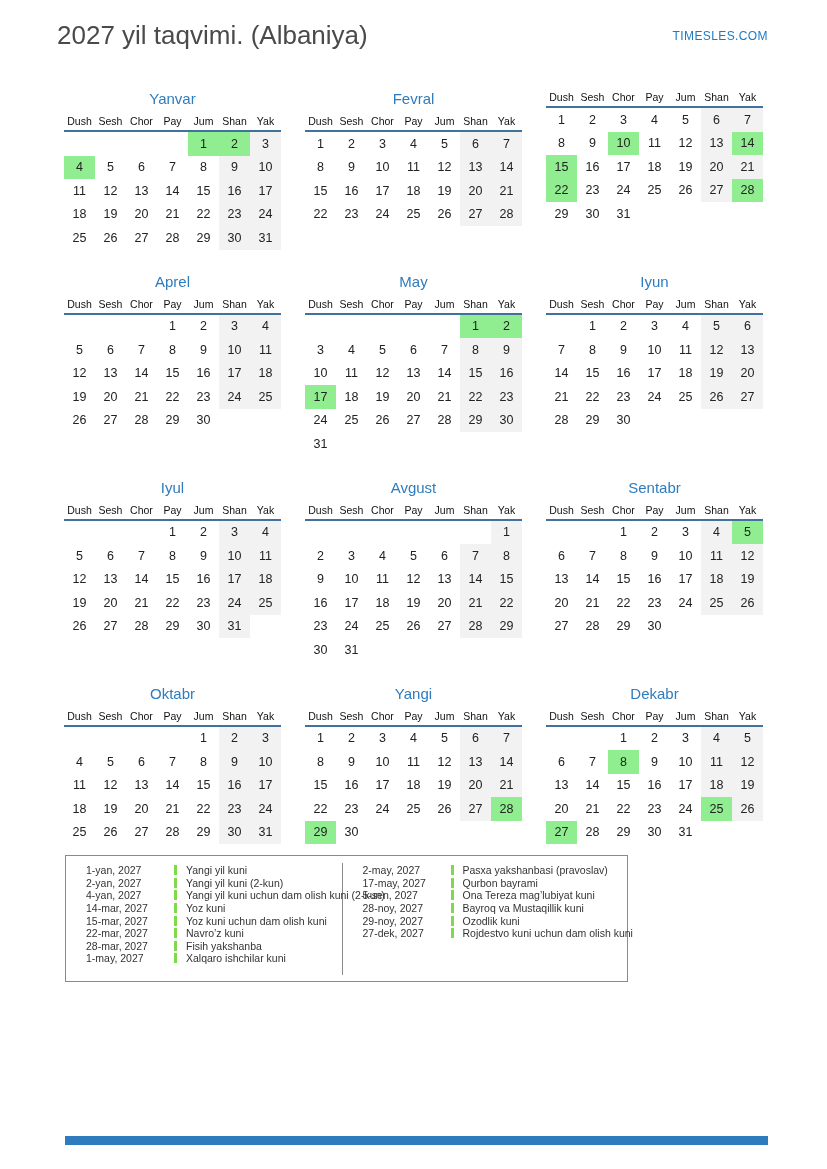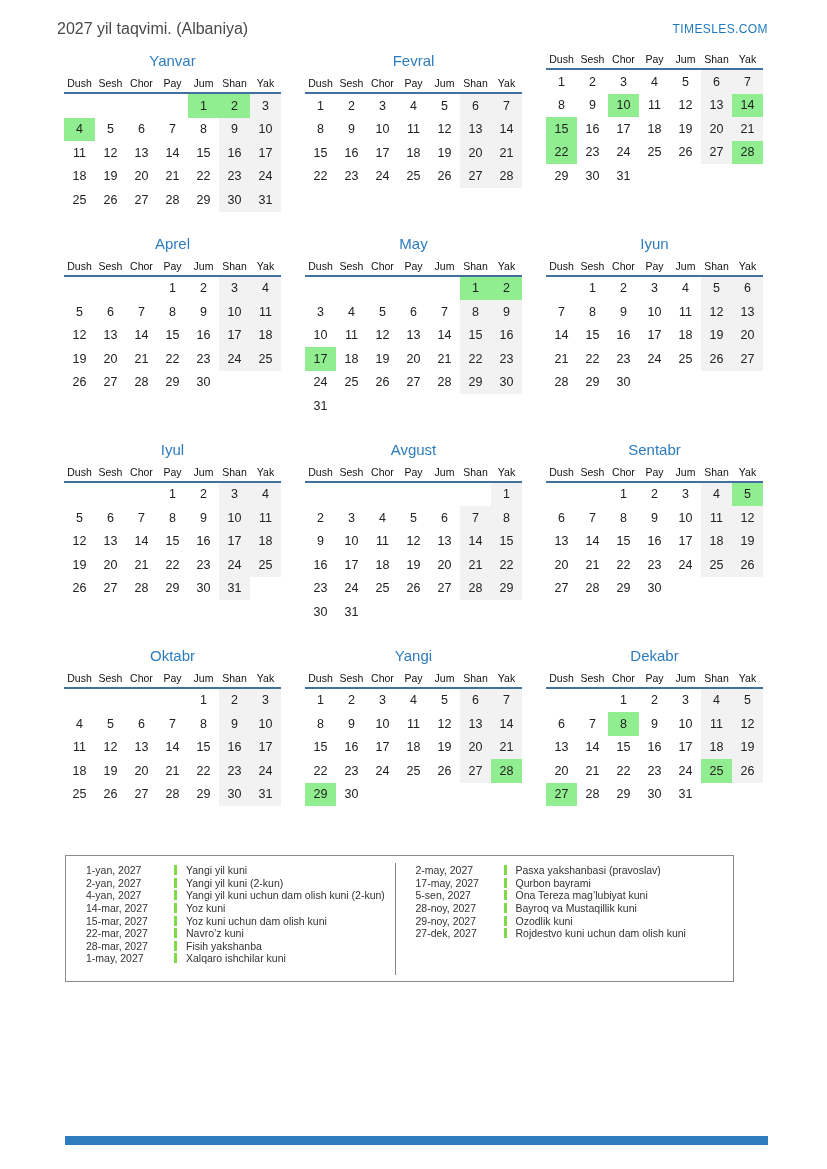--- a/index.html
+++ b/index.html
@@ -15,39 +15,39 @@
   *{box-sizing:border-box;}
   html,body{margin:0;padding:0;}
   body{
     width:827px;height:1169px;position:relative;background:#ffffff;
     font-family:"Liberation Sans","DejaVu Sans",sans-serif;color:var(--ink);
   }
   .header{
     display:flex;justify-content:space-between;align-items:center;
     padding:20px 59px 0 57px;
   }
-  .page-title{font-size:16px;color:var(--title-ink);}
+  .page-title{font-size:26px;color:var(--title-ink);}
   .brand{font-size:12px;color:#1E79C0;text-decoration:none;letter-spacing:.4px;font-weight:400;}
   .months-grid{
     display:grid;grid-template-columns:repeat(3,1fr);
-    column-gap:18px;row-gap:21px;margin:12px 61px 0 61px;
+    column-gap:18px;row-gap:21px;margin:37px 61px 0 61px;
   }
   .month{width:217px;margin:0 auto;}
   .month-title{color:var(--blue);text-align:center;font-size:15px;height:24px;line-height:22px;}
   .week-row{display:flex;}
   .cell{
     width:31px;height:23.5px;display:flex;align-items:center;justify-content:center;
     font-size:12.5px;color:var(--ink);
   }
   .head{border-bottom:2px solid var(--rule-blue);}
   .head .cell{font-size:10.5px;height:18px;color:#111;}
   .cell.weekend{background:var(--weekend);}
   .cell.holiday{background:var(--green);}
   .legend{
-    position:absolute;left:65px;top:855px;width:669px;height:127px;
+    position:absolute;left:65px;top:855px;width:563px;height:127px;
     border:1px solid var(--legend-border);display:flex;padding:7px 8px 6px 0;justify-content:flex-end;
   }
   .legend-col{width:50%;padding:1px 8px 0 20px;}
   .legend-col.left{border-right:1px solid var(--legend-border);}
   .legend-row{display:flex;align-items:center;height:12.6px;font-size:10.5px;color:#333;}
   .legend-date{width:88px;flex-shrink:0;}
   .legend-tick{width:3px;height:10px;background:var(--tick);margin-right:9px;flex-shrink:0;}
   .legend-name{white-space:nowrap;}
   .footer-bar{
     position:absolute;left:65px;top:1136px;width:703px;height:9px;background:var(--blue);

